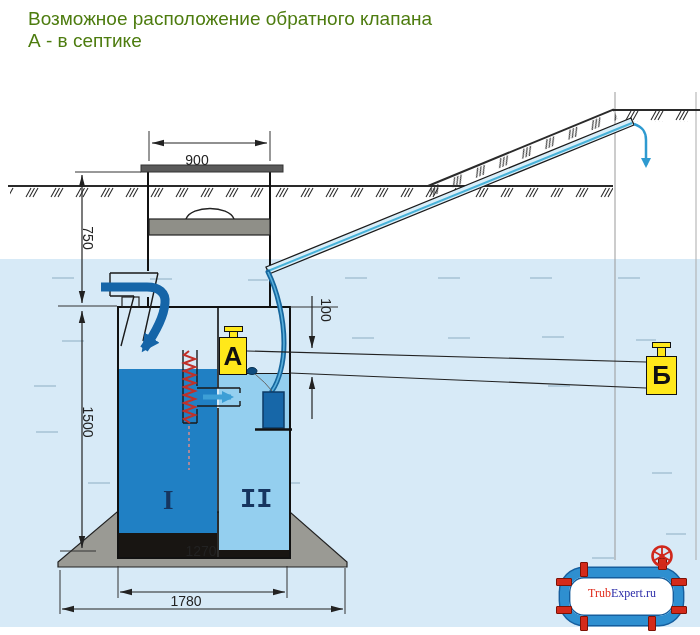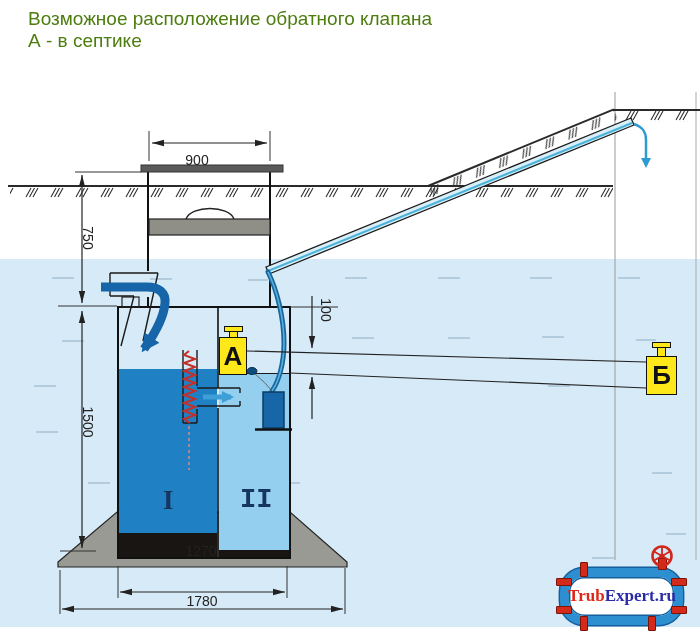--- a/index.html
+++ b/index.html
@@ -13,21 +13,21 @@
   .valve{position:absolute;background:#FFE81A;border:1.6px solid #111;box-sizing:border-box;
          display:flex;align-items:center;justify-content:center;
          font-weight:bold;font-size:26px;color:#111;}
   .vpart{position:absolute;background:#FFE81A;border:1.4px solid #111;box-sizing:border-box;}
   .chamber-label{position:absolute;font-family:"Liberation Serif",serif;font-size:27px;
          font-weight:600;color:#16355F;}
   .logo-frame{position:absolute;left:560px;top:568px;width:123px;height:57px;box-sizing:border-box;
          border:9px solid #2E8FD0;border-radius:24px;background:#fff;
          box-shadow:0 0 0 1.4px #155E9E, inset 0 0 0 1.4px #155E9E;}
   .logo-text{position:absolute;left:564px;top:586px;width:116px;text-align:center;
-         font-family:"Liberation Serif",serif;font-weight:bold;font-size:17px;white-space:nowrap;}
+         font-family:"Liberation Serif",serif;font-weight:normal;font-size:12px;white-space:nowrap;}
   .logo-text .red{color:#E02818}
   .logo-text .blue{color:#2B2BA8}
   .flange{position:absolute;background:#D42A1A;border:1px solid #7E1206;box-sizing:border-box;border-radius:1px;}
   .wheel{position:absolute;left:648px;top:543px;}
 </style>
 </head>
 <body>
 
 <div class="stage">
 
@@ -187,21 +187,21 @@
   <div class="title">
     <div>Возможное расположение обратного клапана</div>
     <div>А - в септике</div>
   </div>
 
   <div class="dim" style="left:167px;top:127px;width:60px;margin-top:24px;">900</div>
   <div class="dim v" style="left:68px;top:229px;width:40px;">750</div>
   <div class="dim v" style="left:68px;top:413px;width:40px;">1500</div>
   <div class="dim v" style="left:306px;top:301px;width:40px;">100</div>
   <div class="dim" style="left:171px;top:542px;width:60px;">1270</div>
-  <div class="dim" style="left:172px;top:592px;width:60px;">1780</div>
+  <div class="dim" style="left:156px;top:592px;width:60px;">1780</div>
 
   <div class="vpart" style="left:224px;top:326px;width:19px;height:6px;"></div>
   <div class="vpart" style="left:229px;top:331px;width:9px;height:7px;"></div>
   <div class="valve" style="left:219px;top:337px;width:28px;height:38px;">А</div>
 
   <div class="vpart" style="left:652px;top:342px;width:19px;height:6px;"></div>
   <div class="vpart" style="left:657px;top:347px;width:9px;height:10px;"></div>
   <div class="valve" style="left:646px;top:356px;width:31px;height:39px;">Б</div>
 
   <div class="chamber-label" style="left:163px;top:485px;">I</div>

